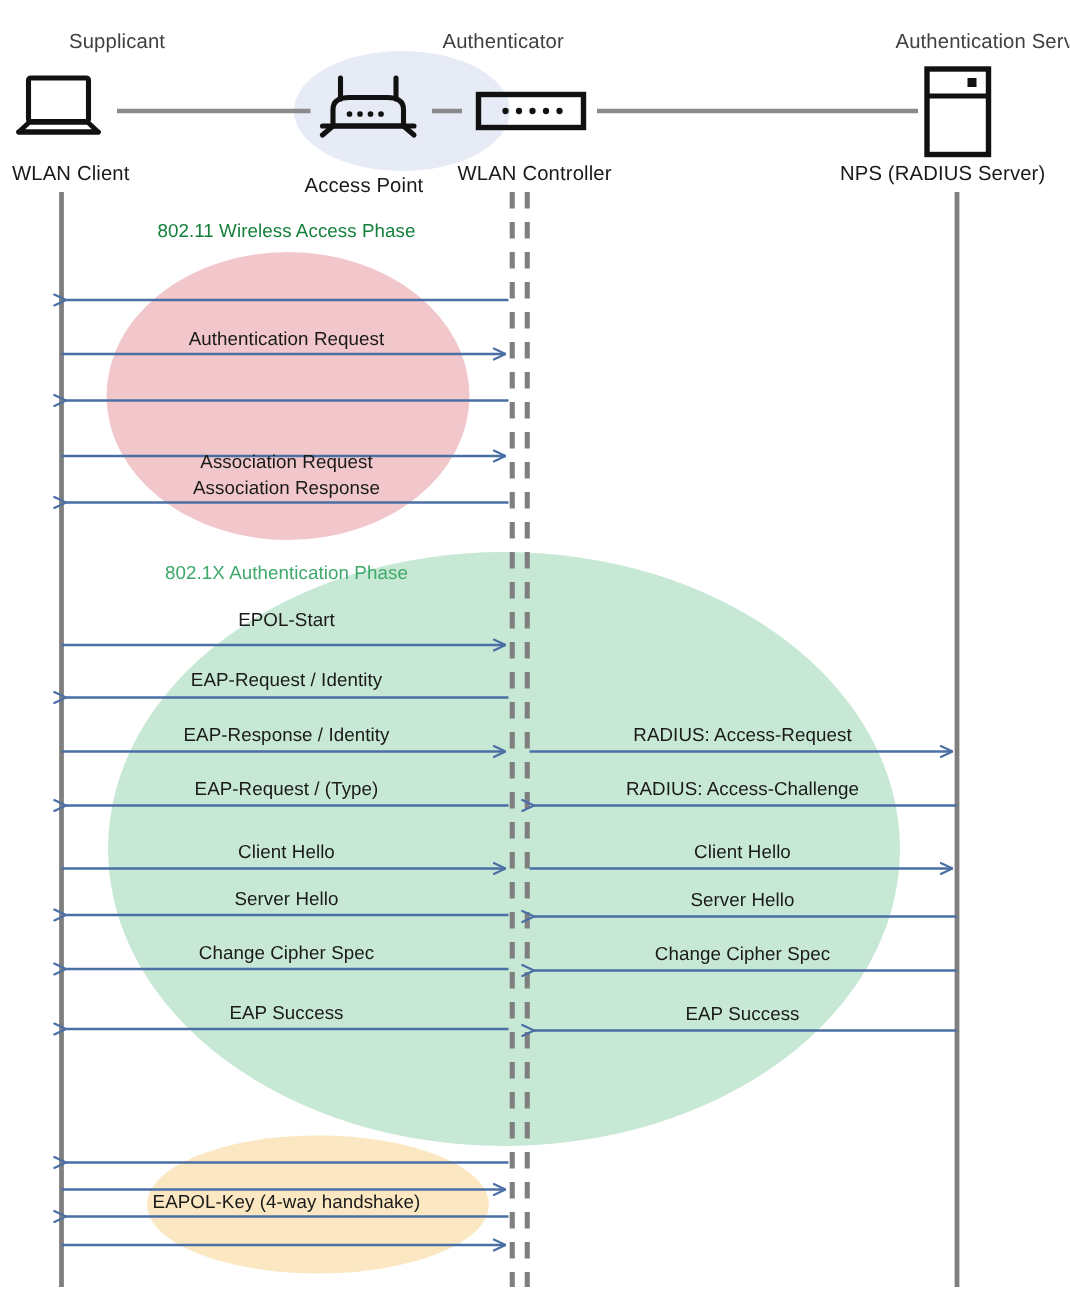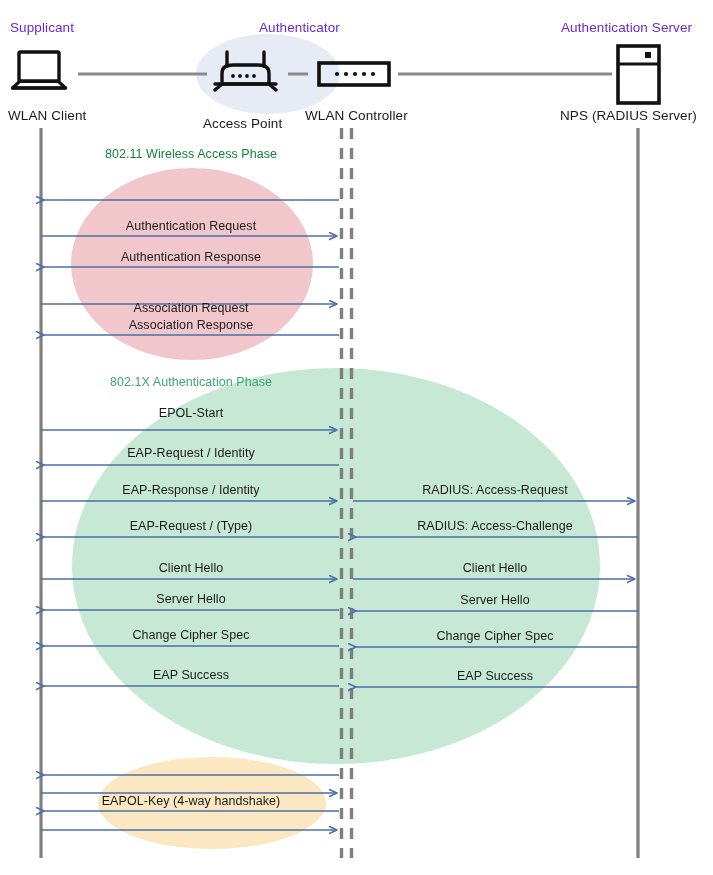--- a/index.html
+++ b/index.html
@@ -18,23 +18,24 @@
     overflow: hidden;
   }
   #diagram-svg {
     position: absolute;
     left: 0;
     top: 0;
   }
   .hdr-label {
     position: absolute;
     font-size: 13.5px;
-    color: #6d28d9;
+    color: #404040;
     white-space: nowrap;
     letter-spacing: 0.1px;
+    margin-left: 36px;
   }
   .node-label {
     position: absolute;
     font-size: 13.5px;
     color: #1a1a1a;
     white-space: nowrap;
     letter-spacing: 0.1px;
   }
   .msg-label {
     position: absolute;
@@ -158,21 +159,20 @@
 
   <div class="node-label" style="left:8px; top:108px;">WLAN Client</div>
   <div class="node-label" style="left:203px; top:116px;">Access Point</div>
   <div class="node-label" style="left:305px; top:108px;">WLAN Controller</div>
   <div class="node-label" style="left:560px; top:108px;">NPS (RADIUS Server)</div>
 
   <div class="phase-label" style="left:41px; top:147px; width:300px; color:#15803d;">802.11 Wireless Access Phase</div>
   <div class="phase-label" style="left:41px; top:375px; width:300px; color:#3EA96B;">802.1X Authentication Phase</div>
 
   <div class="msg-label" style="left:41px; top:219px; width:300px;">Authentication Request</div>
-  <div class="msg-label" style="left:41px; top:250px; width:300px;">Authentication Response</div>
   <div class="msg-label" style="left:41px; top:301px; width:300px;">Association Request</div>
   <div class="msg-label" style="left:41px; top:318px; width:300px;">Association Response</div>
 
   <div class="msg-label" style="left:41px; top:406px; width:300px;">EPOL-Start</div>
   <div class="msg-label" style="left:41px; top:446px; width:300px;">EAP-Request / Identity</div>
   <div class="msg-label" style="left:41px; top:483px; width:300px;">EAP-Response / Identity</div>
   <div class="msg-label" style="left:41px; top:519px; width:300px;">EAP-Request / (Type)</div>
   <div class="msg-label" style="left:41px; top:561px; width:300px;">Client Hello</div>
   <div class="msg-label" style="left:41px; top:592px; width:300px;">Server Hello</div>
   <div class="msg-label" style="left:41px; top:628px; width:300px;">Change Cipher Spec</div>

